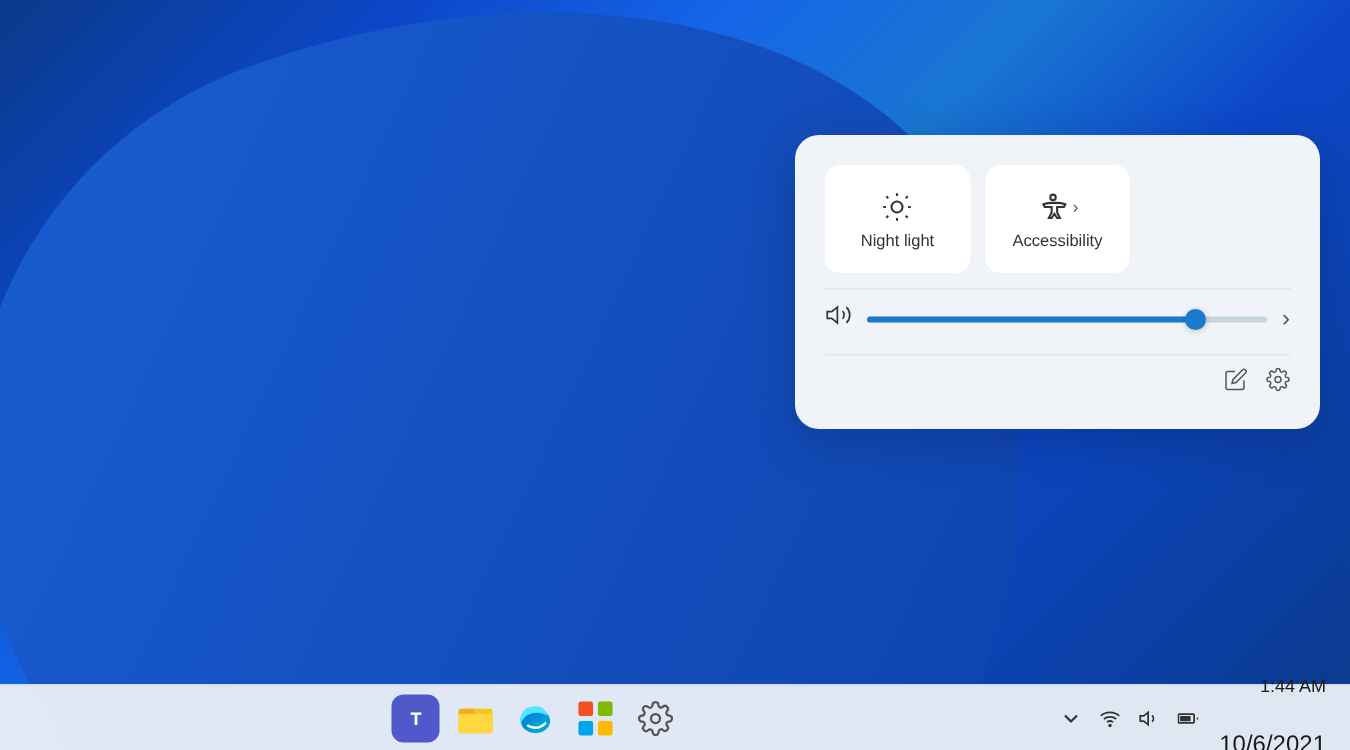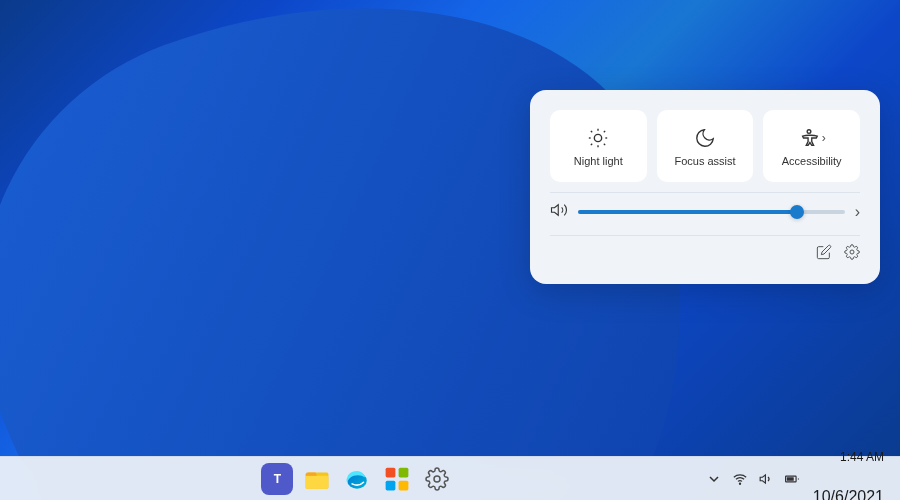--- a/index.html
+++ b/index.html
@@ -272,28 +272,20 @@
             <line x1="18.36" y1="18.36" x2="19.78" y2="19.78"></line>
             <line x1="2" y1="12" x2="4" y2="12"></line>
             <line x1="20" y1="12" x2="22" y2="12"></line>
             <line x1="4.22" y1="19.78" x2="5.64" y2="18.36"></line>
             <line x1="18.36" y1="5.64" x2="19.78" y2="4.22"></line>
           </svg>
         </div>
         <span class="qs-tile-label">Night light</span>
       </button>
 
-      <button class="qs-tile">
-        <div class="qs-tile-icon">
-          <svg width="22" height="22" viewBox="0 0 24 24" fill="none" stroke="#333" stroke-width="1.5">
-            <path d="M21 12.79A9 9 0 1 1 11.21 3 7 7 0 0 0 21 12.79z"></path>
-          </svg>
-        </div>
-        <span class="qs-tile-label">Focus assist</span>
-      </button>
 
       <button class="qs-tile">
         <div class="qs-tile-icon">
           <svg width="22" height="22" viewBox="0 0 24 24" fill="none" stroke="#333" stroke-width="1.5">
             <circle cx="12" cy="5" r="2"></circle>
             <path d="M12 9c-4 0-7 1-7 1l1 2h5v4l-2 4h2l2-3 2 3h2l-2-4v-4h5l1-2s-3-1-7-1z"></path>
           </svg>
           <span class="qs-tile-arrow">›</span>
         </div>
         <span class="qs-tile-label">Accessibility</span>

